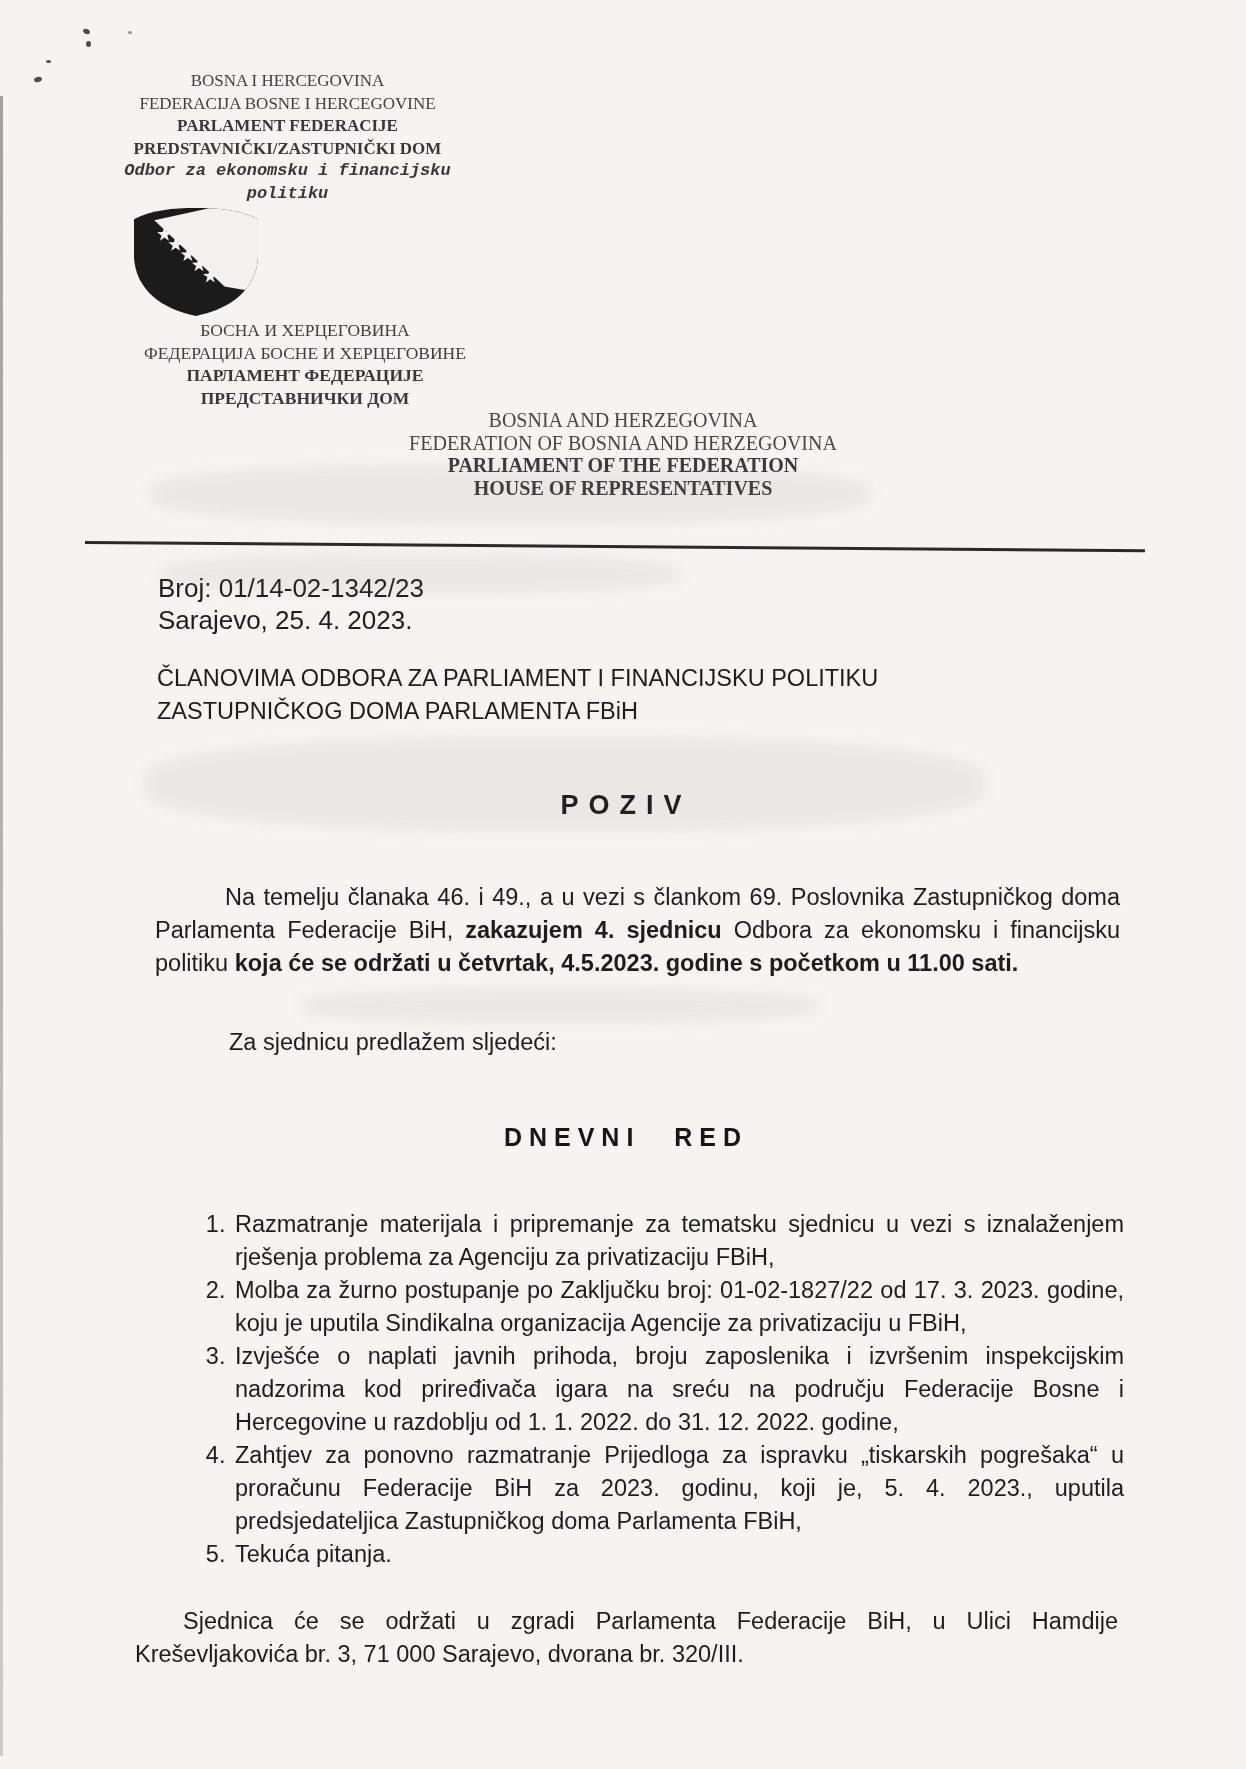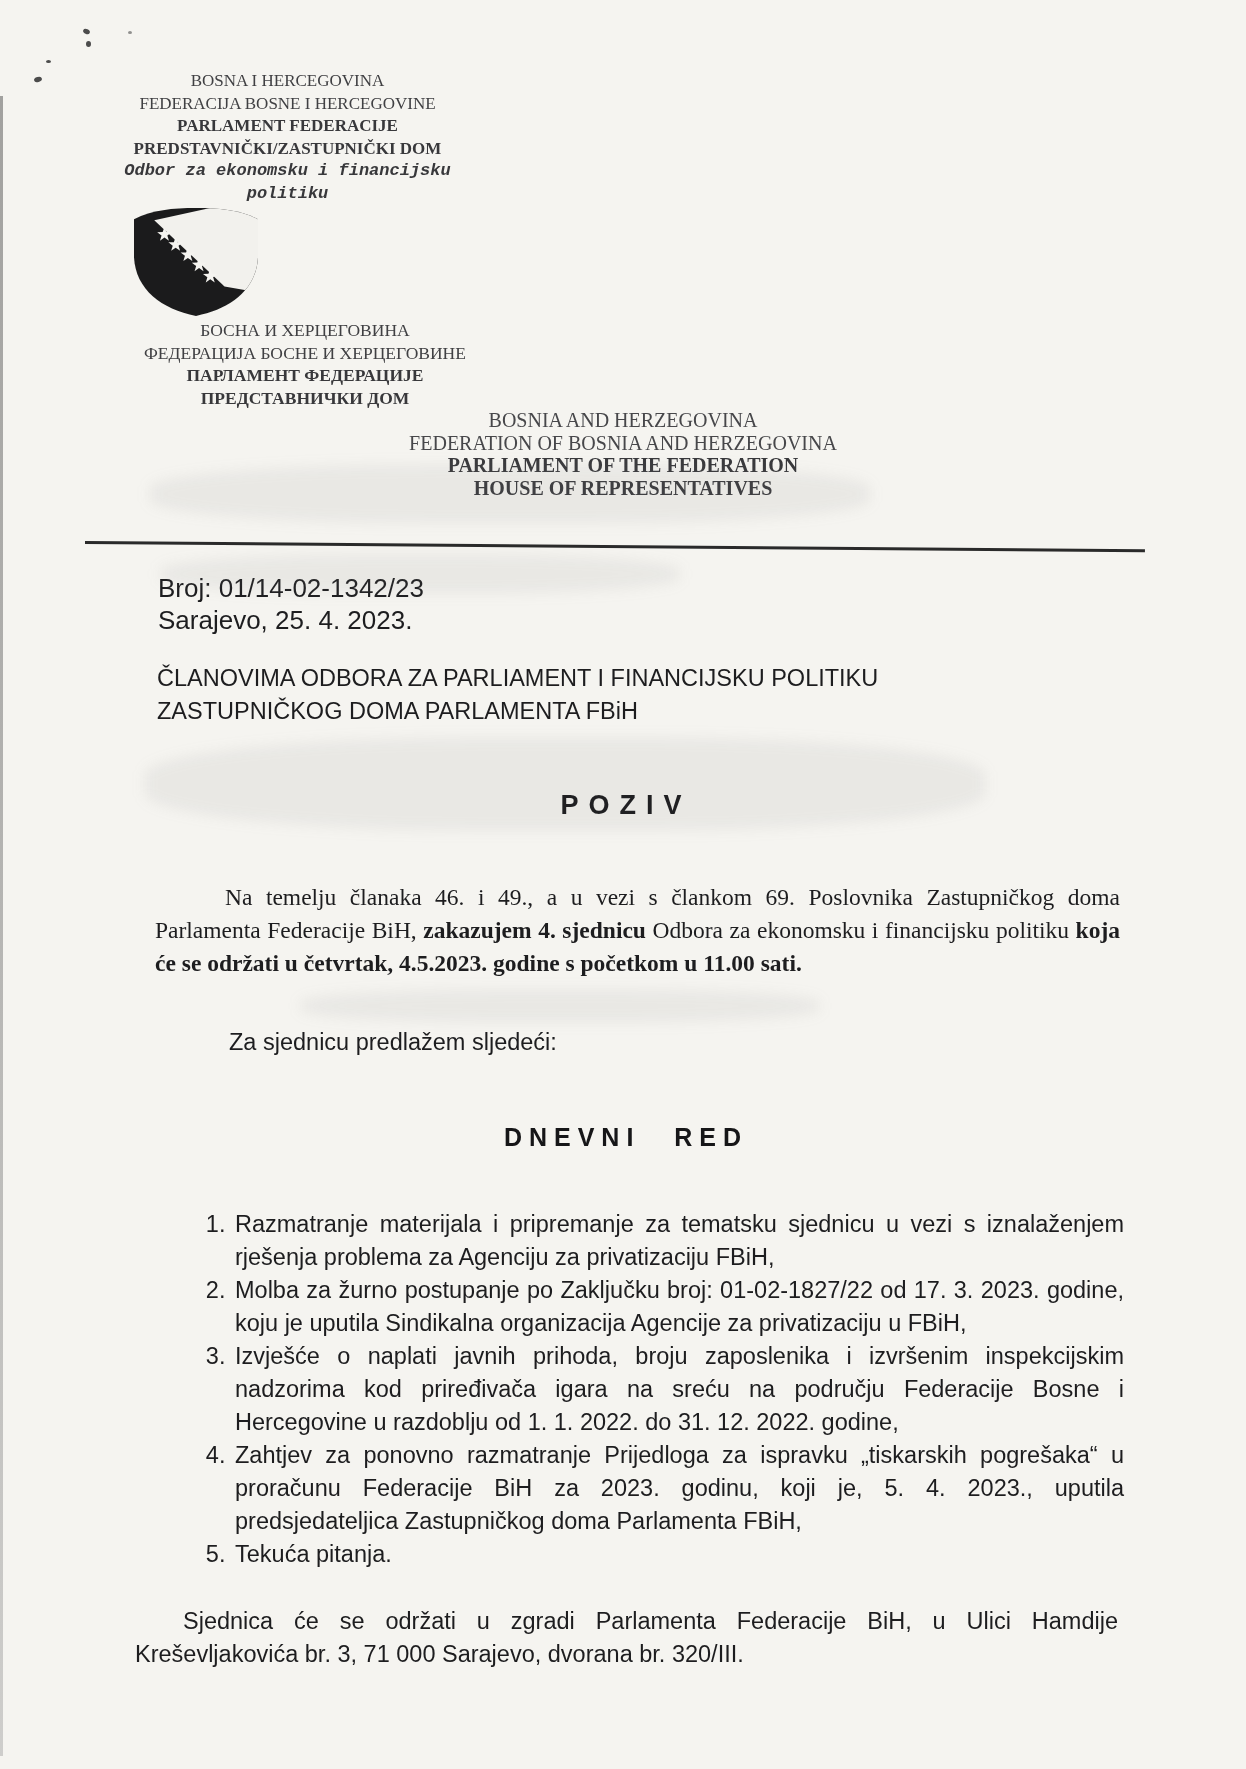--- a/index.html
+++ b/index.html
@@ -30,21 +30,21 @@
   .lh-english{text-align:center;font-family:Liberation Serif, serif;color:#47474a;
     font-size:20px;line-height:22.5px;}
   .rule-top{height:3px;background:#2a2a2a;width:1060px;margin:42px 0 0 85px;
     transform:rotate(0.45deg);transform-origin:left center;}
   
   .ref{margin:28px 0 8px 158px;font-size:26px;line-height:32px;}
   .addressee{margin:26px 0 0 157px;font-size:23.5px;line-height:33px;}
   .poziv{margin:62px 0 0 6px;text-align:center;font-size:27px;font-weight:bold;
     letter-spacing:10px;color:#161618;}
   .intro{margin:60px 126px 0 155px;font-size:23.5px;line-height:33px;
-    text-align:justify;text-indent:70px;font-family:Liberation Serif, serif;}
+    text-align:justify;text-indent:70px;}
   .b{font-weight:bold;}
   .proposal{margin:46px 0 0 229px;font-size:23.5px;line-height:33px;}
   .dnevni{margin:64px 0 0 6px;text-align:center;font-size:25px;font-weight:bold;
     letter-spacing:7px;word-spacing:20px;color:#161618;}
   .agenda{margin:56px 122px 0 193px;padding-left:39px;font-size:23.5px;
     line-height:33px;text-align:justify;}
   .agenda li{padding-left:3px;}
   .closing{margin:34px 128px 0 135px;font-size:23.5px;line-height:33px;
     text-align:justify;text-indent:48px;}
   

